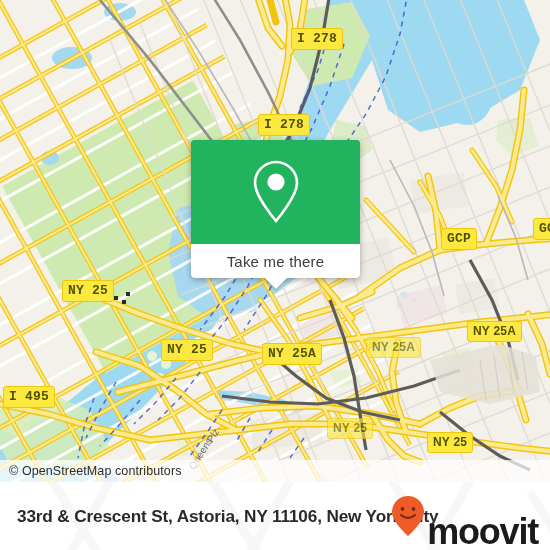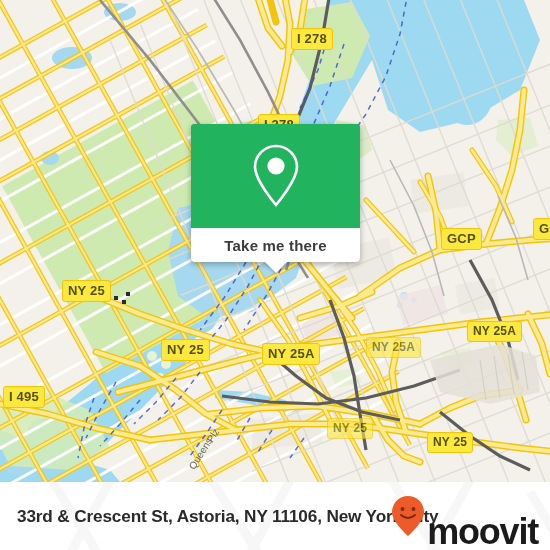--- a/index.html
+++ b/index.html
@@ -20,37 +20,36 @@
   }
 
   
   .shield{
     position:absolute;background:#fce93f;border:1.6px solid #f2c40c;
     border-radius:3px;color:#545000;font-weight:bold;
     font-family:"Liberation Sans",sans-serif;
     line-height:1;padding:3px 5px 4px 5px;white-space:nowrap;
     letter-spacing:.2px;
   }
-  .shield.s13{font-size:13px;}
+  .shield.s13{font-size:13px;font-family:Liberation Mono, monospace;}
   .shield.s12{font-size:12px;}
   .shield.faded{opacity:.62;}
 
   
   .stlabel{
     position:absolute;font-size:10px;color:#6a6a6a;white-space:nowrap;
     font-family:"Liberation Sans",sans-serif;
   }
 
   
   #card{
-    position:absolute;left:191px;top:124px;width:169px;
+    position:absolute;left:191px;top:140px;width:169px;
     border-radius:4px;overflow:visible;
     box-shadow:0 2px 6px rgba(0,0,0,.30);
     background:#0ea5e9;
-    font-weight:bold;
   }
   #card-head{
     height:104px;background:#22b35e;border-radius:4px 4px 0 0;
     display:flex;align-items:center;justify-content:center;
   }
   #card-foot{
     height:34px;background:#fff;border-radius:0 0 4px 4px;
     display:flex;align-items:center;justify-content:center;
     color:#3c3c3c;font-size:15px;letter-spacing:.2px;
   }
@@ -396,20 +395,21 @@
         <div class="shield s12" style="left: 467px; top: 321px;">NY 25A</div>
         <div class="shield s12 faded" style="left: 327px; top: 418px;">NY 25</div>
         <div class="shield s12" style="left: 427px; top: 432px;">NY 25</div>
       </div>
 
     <div id="stlabels">
         <div class="stlabel" style="left: 183px; top: 448px; transform: rotate(-58deg);">Queens</div>
         <div class="stlabel" style="left: 206px; top: 430px; transform: rotate(-58deg);">Plz</div>
       </div>
 
+    <div class="attrib">© OpenStreetMap contributors</div>
   </div>
 
   <div id="card">
     <div id="card-head">
       <svg width="52" height="66" viewBox="0 0 52 66">
         <path d="M26 3 C14.4 3 5 12.4 5 24 C5 37.5 26 62 26 62 C26 62 47 37.5 47 24 C47 12.4 37.6 3 26 3 Z" fill="none" stroke="#ffffff" stroke-width="2.6"></path>
         <circle cx="26" cy="23" r="8.6" fill="#ffffff"></circle>
       </svg>
     </div>
     <div id="card-foot">

